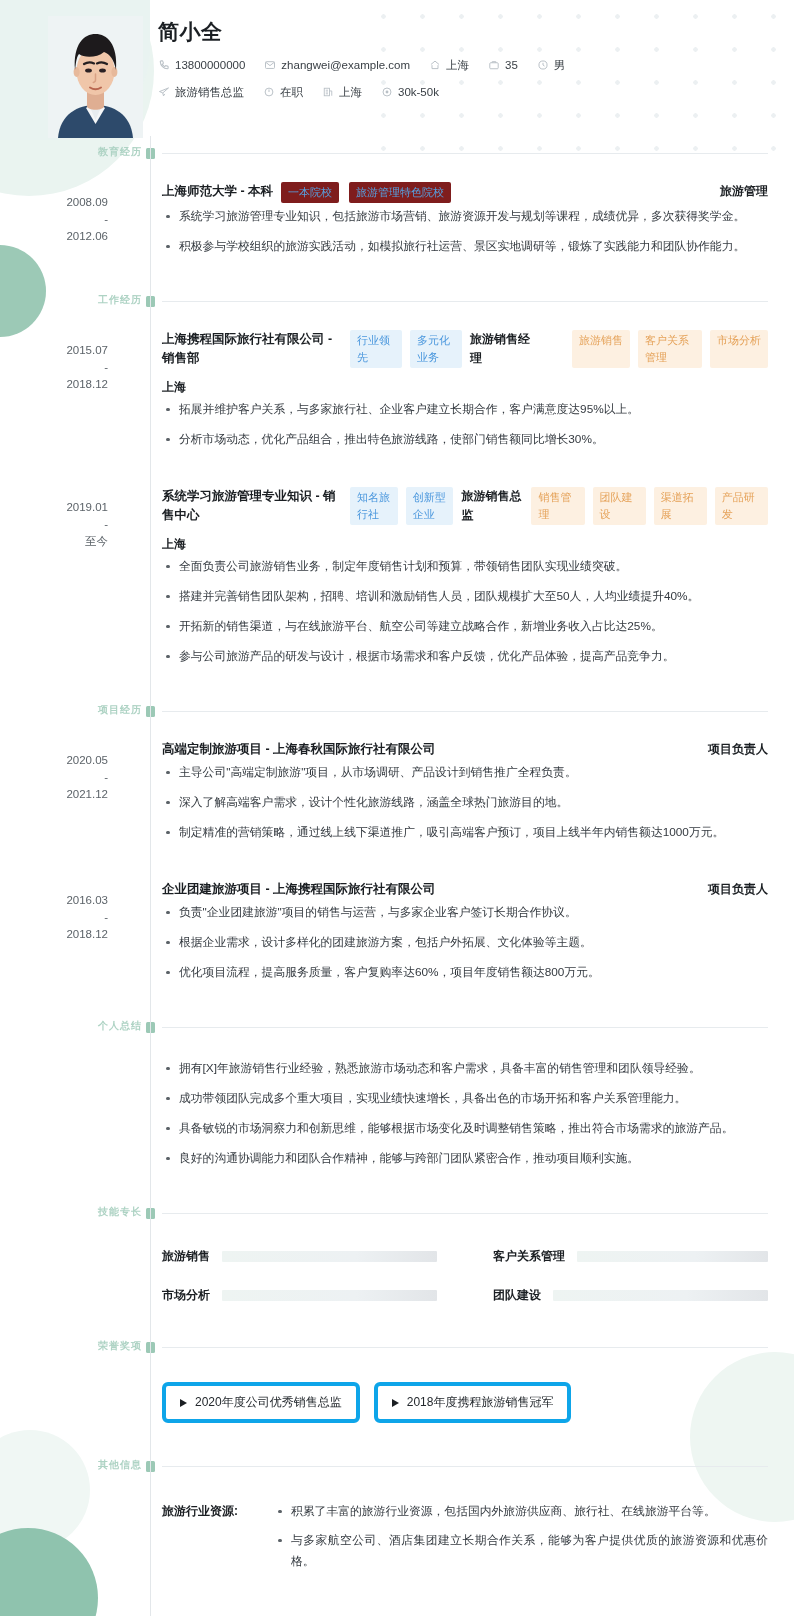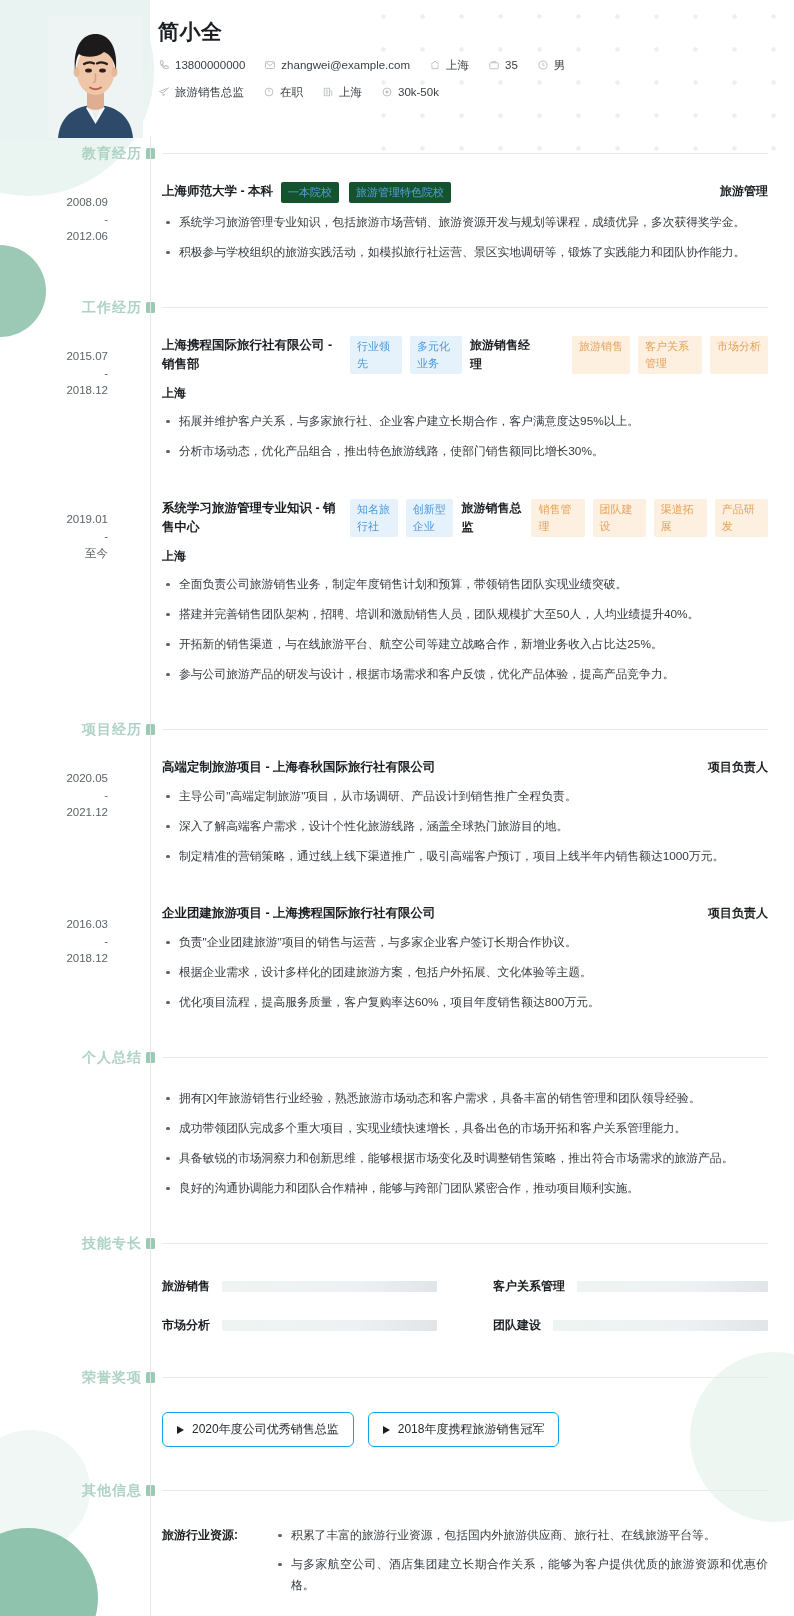--- a/index.html
+++ b/index.html
@@ -86,21 +86,21 @@
     position: absolute; left: 150px; top: 136px; bottom: 0;
     width: 1px; background: #e3e7ea; z-index: 1;
   }
 
   
   .section { position: relative; }
   .sec-head { position: relative; height: 30px; }
   .sec-title {
     position: absolute; right: 652px; top: 5px;
     white-space: nowrap;
-    font-size: 14px; font-weight: 700; color: #aed3c4; letter-spacing: 1px;
+    font-size: 10px; font-weight: 700; color: #aed3c4; letter-spacing: 1px;
   }
   .sec-marker {
     position: absolute; left: 146px; top: 8px;
     width: 9px; height: 11px; background: #9cc9b6; border-radius: 1.5px;
   }
   .sec-rule {
     position: absolute; left: 162px; right: 26px; top: 13px;
     height: 1px; background: #e7ebee;
   }
 
@@ -134,25 +134,25 @@
   }
 
   
   .tags { display: flex; gap: 8px; flex-wrap: nowrap; }
   .tag {
     font-size: 11px; line-height: 17px; padding: 2px 7px;
     border-radius: 2px; white-space: normal; text-align: left;
   }
   .tag.blue { background: #e6f2fb; color: #4a97dd; max-width: 52px; }
   .tag.orange { background: #fdf0e1; color: #e5a259; max-width: 64px; }
-  .tag.edu { background: #14532d; color: #56a0e0; white-space: nowrap; max-width: none; }
+  .tag.edu { background: #7f1d1d; color: #56a0e0; white-space: nowrap; max-width: none; }
   .edu-tags { display: flex; gap: 10px; align-items: center; }
 
   
-  .bullets { margin-top: 9px; }
+  .bullets { margin-top: 3px; }
   .bullet {
     position: relative; padding-left: 17px; margin-bottom: 9px;
     font-size: 11.8px; line-height: 21px; color: #343a40; text-align: justify;
   }
   .bullet::before {
     content: ""; position: absolute; left: 4px; top: 8.5px;
     width: 3.5px; height: 3.5px; border-radius: 50%; background: #5b6167;
   }
 
   
@@ -165,21 +165,21 @@
   .skill-name { font-size: 12px; font-weight: 700; color: #1b1f23; white-space: nowrap; }
   .skill-bar {
     flex: 1; height: 11px; border-radius: 1px;
     background: linear-gradient(90deg, #eef4f2 0%, #edf1f3 62%, #e2e5e8 100%);
   }
 
   
   .honors { display: flex; gap: 14px; padding: 18px 26px 8px 162px; flex-wrap: wrap; }
   .honor {
     display: inline-flex; align-items: center; gap: 8px;
-    border: 1px solid #0ea5e9; border-radius: 6px;
+    border: 4px solid #0ea5e9; border-radius: 6px;
     padding: 8px 14px; background: #fff;
     font-size: 12px; color: #23282d;
   }
   .tri {
     width: 0; height: 0; border-left: 7px solid #1b1f23;
     border-top: 4.5px solid transparent; border-bottom: 4.5px solid transparent;
   }
 
   
   .other-block { display: flex; padding: 0 26px 0 162px; margin-top: 18px; }

